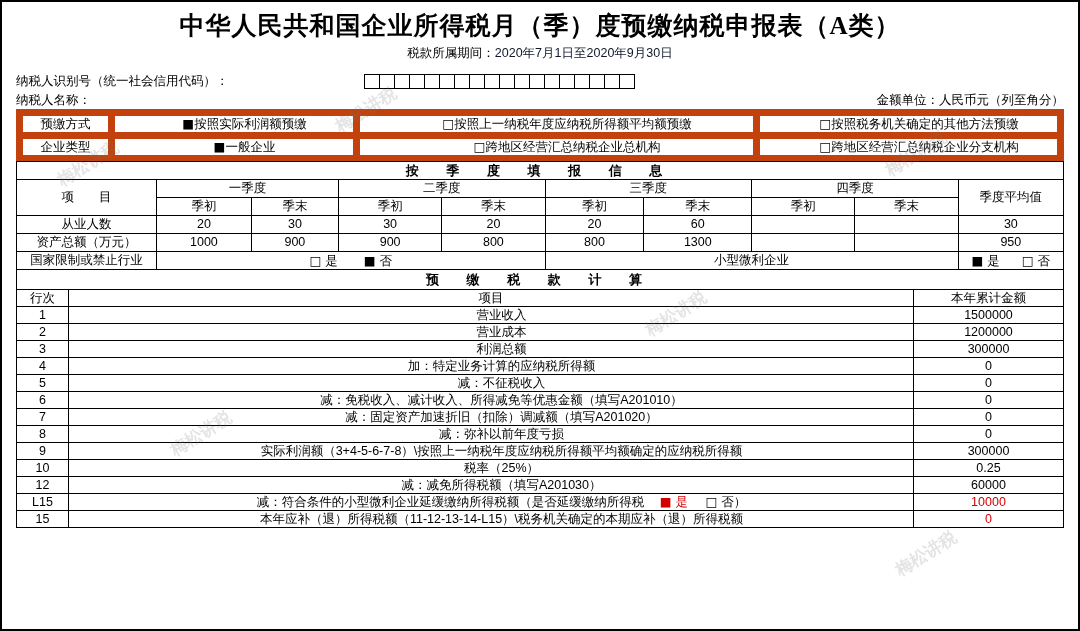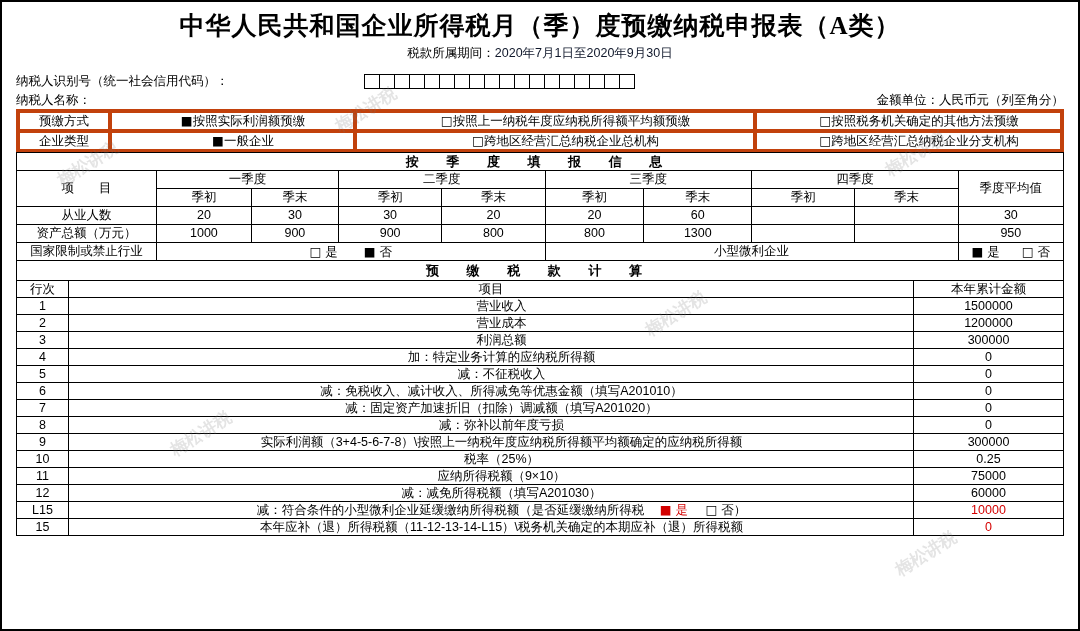--- a/index.html
+++ b/index.html
@@ -73,21 +73,21 @@
   td,th{
     border:1px solid #000;
     padding:0 3px;
     height:17px;
     line-height:15px;
     font-weight:normal;
     text-align:center;
     box-sizing:border-box;
   }
   .lft{text-align:center;padding-left:24px;}
-  .topinfo td{border:4px solid #c2410c;height:19px;}
+  .topinfo td{border:7px solid #c2410c;height:19px;}
   .bandrow td{
     font-weight:bold;
     letter-spacing:12px;
     font-size:13px;
     height:20px;
   }
   .chk{font-family:"DejaVu Sans",sans-serif;}
   .red{color:#d40000;}
   .wm{
     position:absolute;
@@ -289,25 +289,20 @@
         <td>9</td>
         <td class="lft">实际利润额（3+4-5-6-7-8）\按照上一纳税年度应纳税所得额平均额确定的应纳税所得额</td>
         <td class="datacell">300000</td>
       </tr>
       <tr>
         <td>10</td>
         <td class="lft">税率（25%）</td>
         <td class="datacell">0.25</td>
       </tr>
       <tr>
-        <td>11</td>
-        <td class="lft">应纳所得税额（9×10）</td>
-        <td class="datacell">75000</td>
-      </tr>
-      <tr>
         <td>12</td>
         <td class="lft">减：减免所得税额（填写A201030）</td>
         <td class="datacell">60000</td>
       </tr>
       <tr>
         <td>L15</td>
         <td class="lft">
           <span>减：符合条件的小型微利企业延缓缴纳所得税额（是否延缓缴纳所得税</span>
           <span class="chk red" style="margin-left:12px">■ 是</span>
           <span class="chk" style="margin-left:14px">□ 否）</span>

